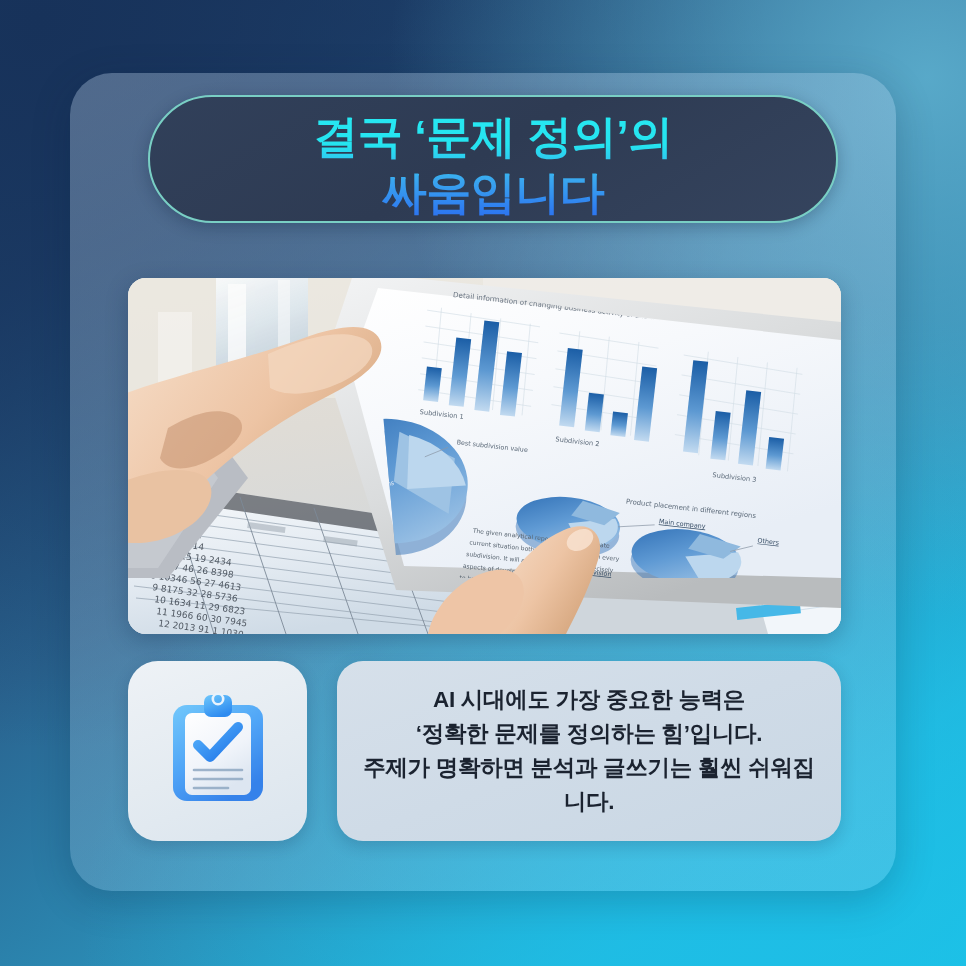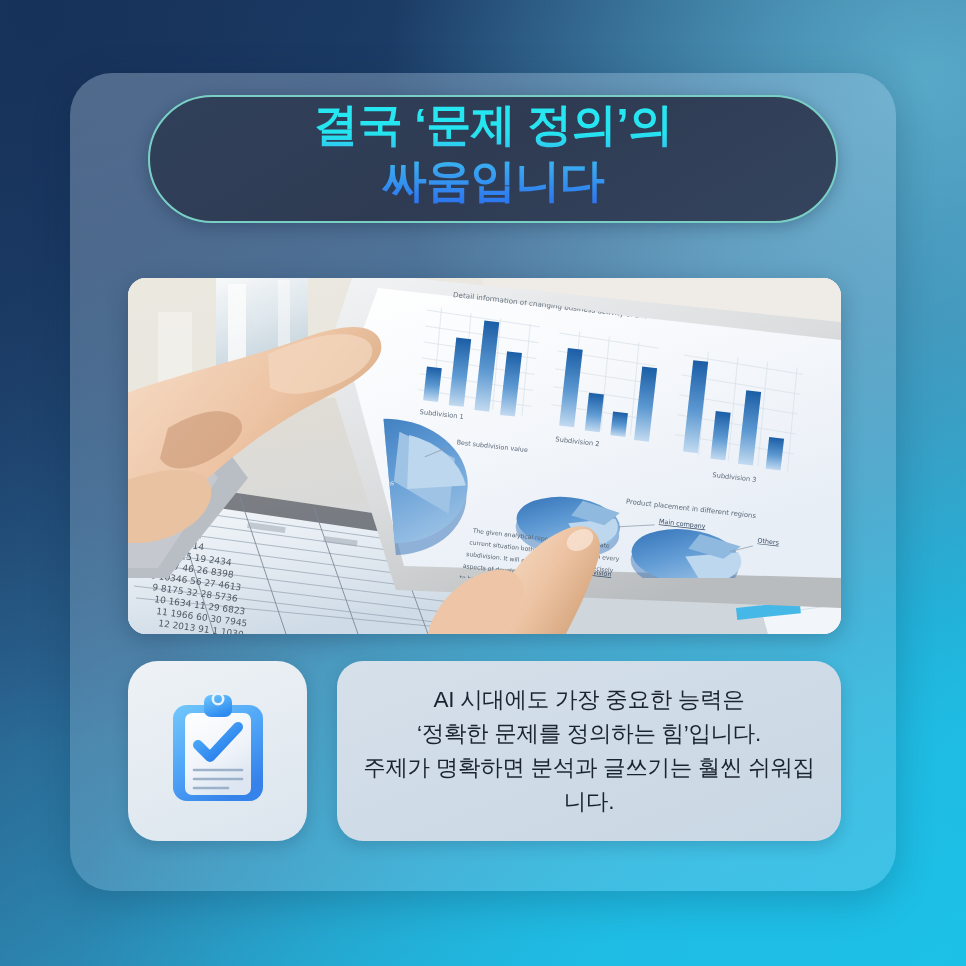--- a/index.html
+++ b/index.html
@@ -49,21 +49,21 @@
   #title-pill {
     position: absolute;
     left: 148px;
     top: 95px;
     width: 690px;
     height: 128px;
     border-radius: 64px;
     background: linear-gradient(150deg, #31405a 0%, #2e3b53 48%, #35445e 100%);
     border: 2.5px solid #79cfc4;
     display: flex;
-    align-items: flex-start;
+    align-items: flex-end;
     justify-content: center;
     box-shadow: 0 4px 16px rgba(10,25,50,0.28);
   }
   #title-text {
     font-size: 45px;
     font-weight: bold;
     line-height: 1.24;
     text-align: center;
     letter-spacing: -0.5px;
     background: linear-gradient(180deg,
@@ -118,21 +118,21 @@
     height: 180px;
     border-radius: 26px;
     background: linear-gradient(160deg, #d6e0ea 0%, #cfdbe7 50%, #c9d7e4 100%);
     display: flex;
     align-items: center;
     justify-content: center;
     box-shadow: 0 5px 16px rgba(10,30,60,0.18);
   }
   #body-text {
     font-size: 22.5px;
-    font-weight: normal;
+    font-weight: bold;
     line-height: 1.52;
     text-align: center;
     color: #1b2330;
     white-space: pre-line;
     padding: 0 14px;
     letter-spacing: -0.3px;
   }
 </style>
 </head>
 <body>

